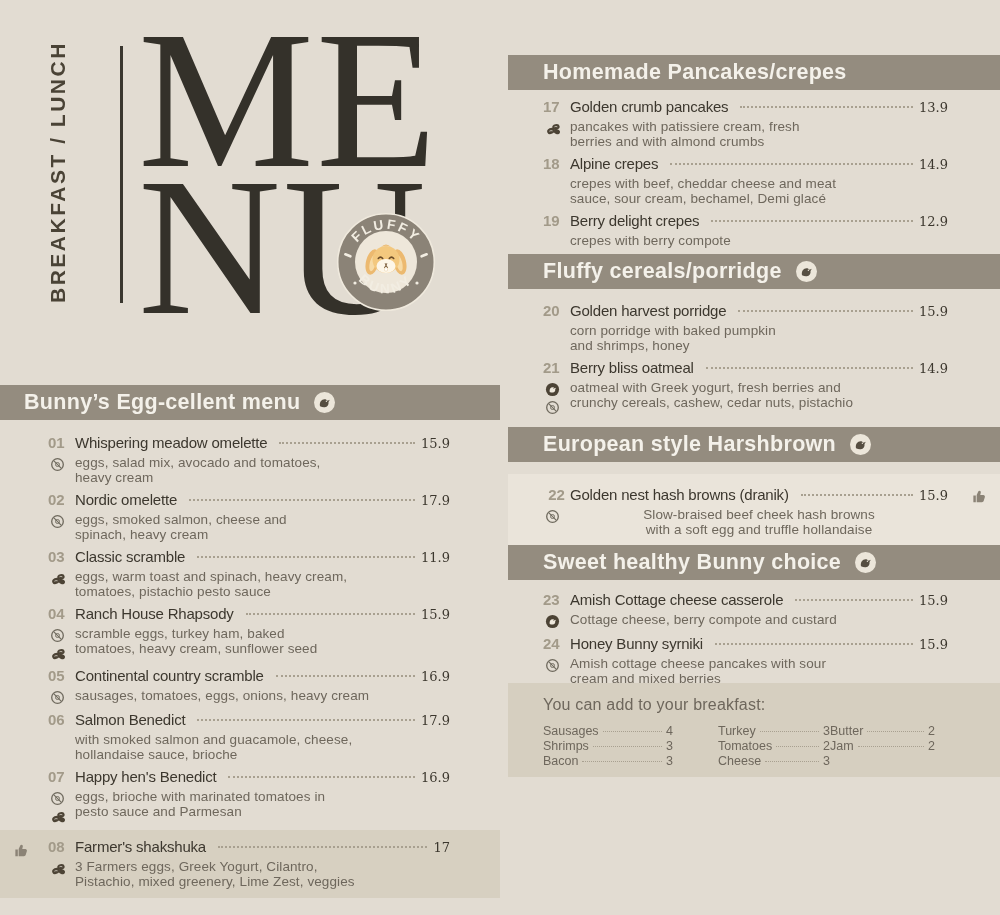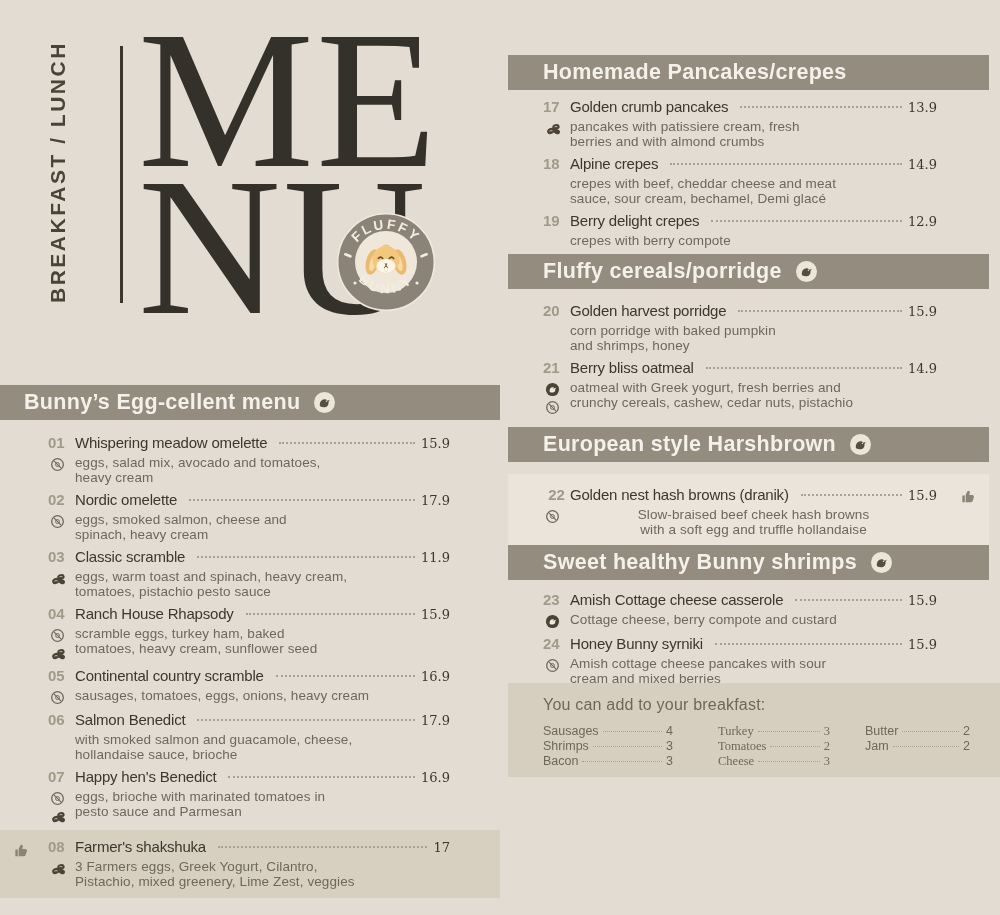--- a/index.html
+++ b/index.html
@@ -24,21 +24,21 @@
   .big-title{
     position:absolute;left:138px;top:26px;
     font-family:"Liberation Serif", serif;font-size:198px;line-height:147px;
     color:var(--ink);letter-spacing:2px;
   }
   .logo{position:absolute;left:336px;top:212px;width:100px;height:100px;z-index:5;}
   
   .left-col{position:absolute;left:0;top:385px;width:500px;}
   .left-col .items{padding-top:14px;}
   .right-col{position:absolute;left:508px;top:0;width:492px;height:915px;}
-  .sec{position:absolute;left:0;right:11px;}
+  .sec{position:absolute;left:0;right:0;}
   #sec-0{top:55px;} #sec-1{top:254px;} #sec-2{top:427px;text-align:center;} #sec-3{top:545px;}
   #sec-0 .items{padding-top:8px;} #sec-1 .items{padding-top:13px;}
   #sec-2 .items{padding-top:12px;}   #sec-3 .items{padding-top:11px;}
   
   .bar{
     height:35px;display:flex;align-items:center;background:var(--bar);
     color:var(--bar-text);font-size:21.5px;font-weight:bold;letter-spacing:.3px;
   }
   .left-col .bar{padding-left:24px;}
   .right-col .bar{padding-left:35px;}
@@ -60,21 +60,21 @@
   .item.hl-dark{background:var(--hl-dark);padding-top:8px;padding-bottom:9px;margin-bottom:0;}
   .item.hl-light{background:var(--hl-light);padding-top:12px;padding-bottom:14px;}
   .thumb-left{position:absolute;left:13px;top:12px;}
   .thumb-right{position:absolute;right:12px;top:14px;}
   
   .addons{position:absolute;left:0;right:0;top:683px;height:94px;background:var(--addons-bg);padding:13px 30px 0 35px;}
   .addons-title{font-size:16px;color:var(--desc);letter-spacing:.2px;}
   .addons-cols{display:flex;margin-top:10px;}
   .acol{display:flex;flex-direction:column;gap:1px;}
   .acol-0{width:130px;margin-right:45px;}
-  .acol-1{width:112px;margin-right:35px;font-family:Liberation Serif, serif;}
+  .acol-1{width:112px;}
   .acol-2{width:105px;}
   .arow{display:flex;align-items:baseline;font-size:12.5px;color:var(--desc);height:14px;}
   .aleader{flex:1;border-bottom:1.5px dotted var(--dots);margin:0 4px;position:relative;top:-3px;}
 </style>
 </head>
 <body>
 
 <div class="page">
 
   <div class="side-label">BREAKFAST / LUNCH</div>
@@ -512,21 +512,21 @@
                 </span>
               </span>
               <div class="desc">Slow-braised beef cheek hash browns
 with a soft egg and truffle hollandaise</div>
             </div>
           </div>
         </div>
       </div>
       <div class="sec" id="sec-3">
         <div class="bar">
-          <span>Sweet healthy Bunny shrimps</span>
+          <span>Sweet healthy Bunny choice</span>
           <span class="ic hdr-icon">
             <svg viewBox="0 0 23 23" width="23" height="23">
               <circle cx="11.5" cy="11.5" r="10.5" fill="#ece6da"></circle>
               <path d="M7 15.2 c-.9-4 1.5-7 4.6-7 1.3 0 2.3.6 2.9 1.5 l2.3-.9 -1.3 2.2 c.4 2.7-1 4.9-3.7 5.2 -1.5.2-3.2-.2-4.8-1 Z" fill="#564e41"></path>
               <circle cx="13.4" cy="10.2" r=".7" fill="#ece6da"></circle>
             </svg>
           </span>
         </div>
         <div class="items">
           <div class="item">

